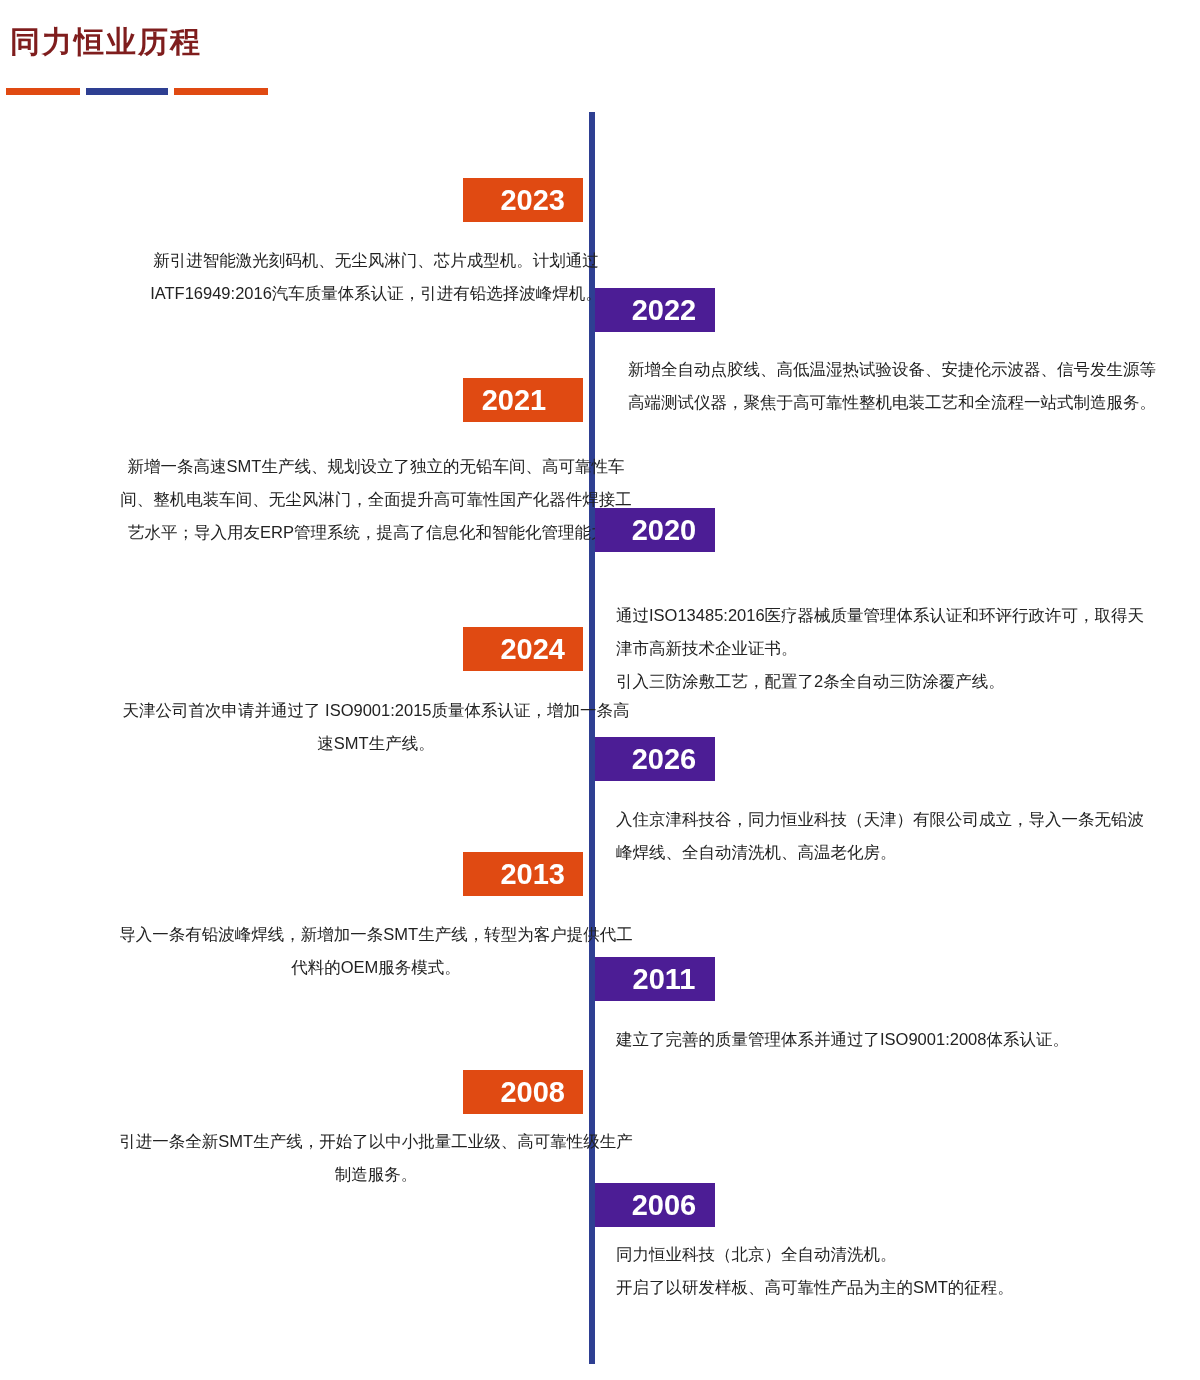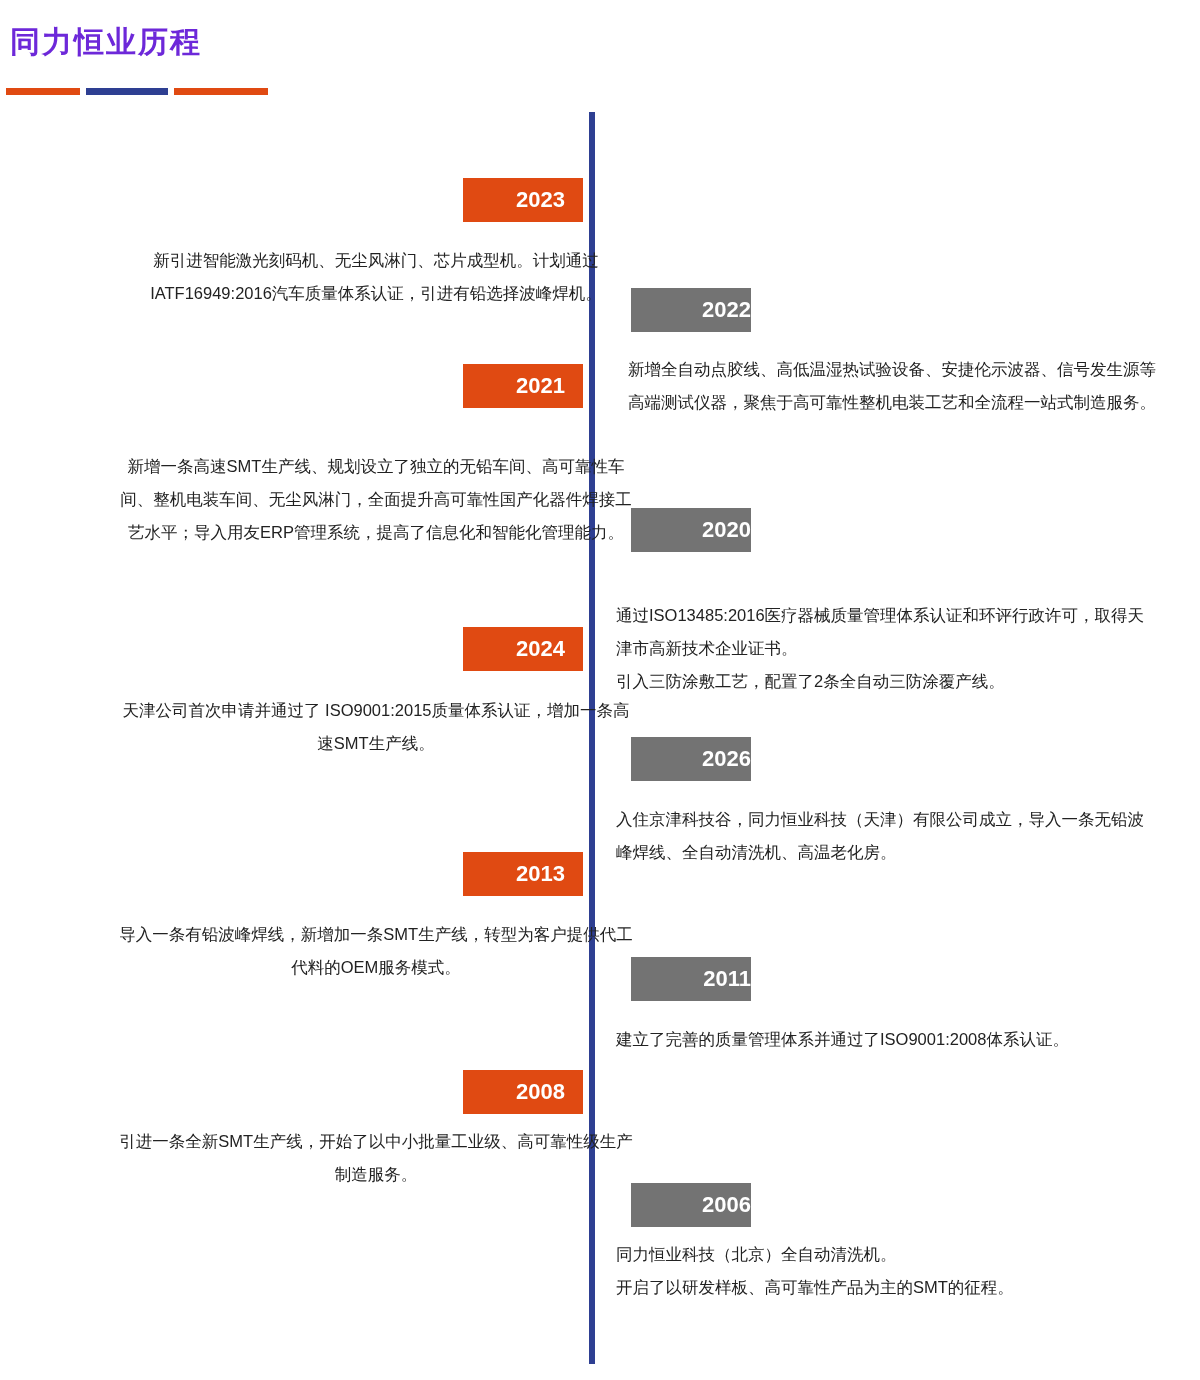--- a/index.html
+++ b/index.html
@@ -23,21 +23,21 @@
     width: 1200px;
     height: 110px;
   }
   .page-title {
     position: absolute;
     left: 10px;
     top: 22px;
     font-size: 30px;
     font-weight: bold;
     letter-spacing: 2px;
-    color: #6d28d9;
+    color: #7f1d1d;
     white-space: nowrap;
   }
   .rule {
     position: absolute;
     height: 7px;
   }
   .rule-a { left: 6px;   top: 88px; width: 74px;  background: #e04a12; }
   .rule-b { left: 86px;  top: 88px; width: 82px;  background: #2e3f92; }
   .rule-c { left: 174px; top: 88px; width: 94px;  background: #e04a12; }
 
@@ -49,39 +49,38 @@
     width: 6px;
     height: 1252px;
     background: #2e3f92;
   }
 
   
   .year-tag {
     position: absolute;
     height: 44px;
     line-height: 44px;
-    font-size: 22px;
+    font-size: 29px;
     font-weight: bold;
     color: #ffffff;
     box-sizing: border-box;
-    margin-left: 36px;
   }
   .year-left {
     right: 617px;      
     width: 120px;
     text-align: right;
     padding-right: 18px;
     background: #e04a12;
   }
   .year-right {
     left: 595px;
     width: 120px;
-    text-align: right;
+    text-align: center;
     padding-left: 18px;
-    background: #737373;
+    background: #4c1d95;
   }
 
   
   .entry-text {
     position: absolute;
     font-size: 16.5px;
     line-height: 2.0;
     color: #222222;
     white-space: pre-line;
   }
@@ -108,21 +107,21 @@
 </div>
 
 <div class="spine"></div>
 
 <div class="year-tag year-left" style="top:178px;">2023</div>
 <div class="entry-text text-left" style="top:244px;">新引进智能激光刻码机、无尘风淋门、芯片成型机。计划通过IATF16949:2016汽车质量体系认证，引进有铅选择波峰焊机。</div>
 
 <div class="year-tag year-right" style="top:288px;">2022</div>
 <div class="entry-text text-right" style="top:353px;text-align:right;">新增全自动点胶线、高低温湿热试验设备、安捷伦示波器、信号发生源等高端测试仪器，聚焦于高可靠性整机电装工艺和全流程一站式制造服务。</div>
 
-<div class="year-tag year-left" style="top:364px;">2021</div>
+<div class="year-tag year-left" style="top:378px;text-align:center;">2021</div>
 <div class="entry-text text-left" style="top:450px;">新增一条高速SMT生产线、规划设立了独立的无铅车间、高可靠性车间、整机电装车间、无尘风淋门，全面提升高可靠性国产化器件焊接工艺水平；导入用友ERP管理系统，提高了信息化和智能化管理能力。</div>
 
 <div class="year-tag year-right" style="top:508px;">2020</div>
 <div class="entry-text text-right" style="top:573px;margin-top:26px;">通过ISO13485:2016医疗器械质量管理体系认证和环评行政许可，取得天津市高新技术企业证书。
 引入三防涂敷工艺，配置了2条全自动三防涂覆产线。</div>
 
 <div class="year-tag year-left" style="top:627px;">2024</div>
 <div class="entry-text text-left" style="top:694px;">天津公司首次申请并通过了 ISO9001:2015质量体系认证，增加一条高速SMT生产线。</div>
 
 <div class="year-tag year-right" style="top:737px;">2026</div>

